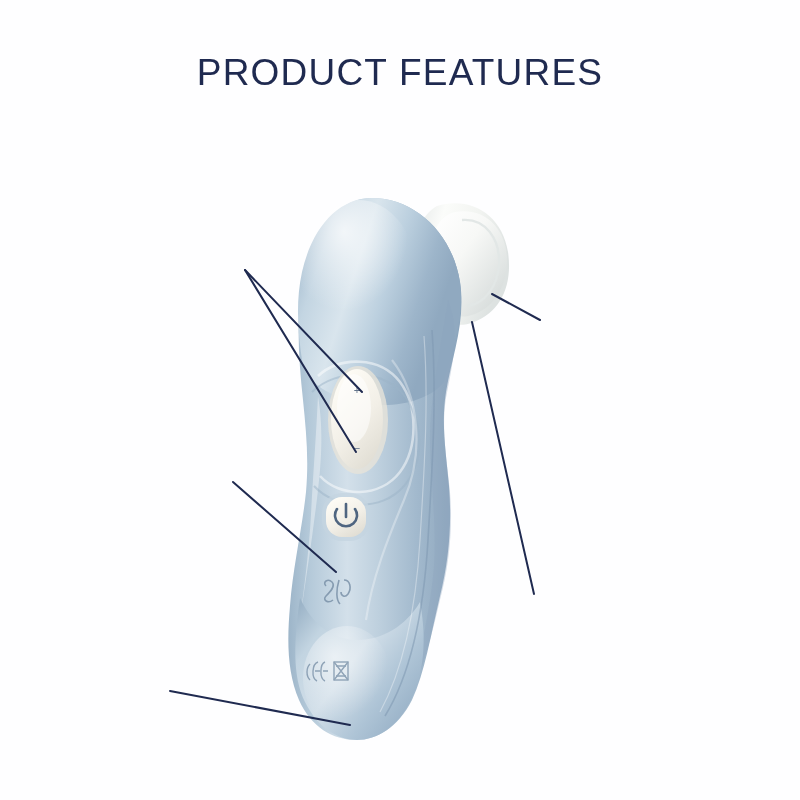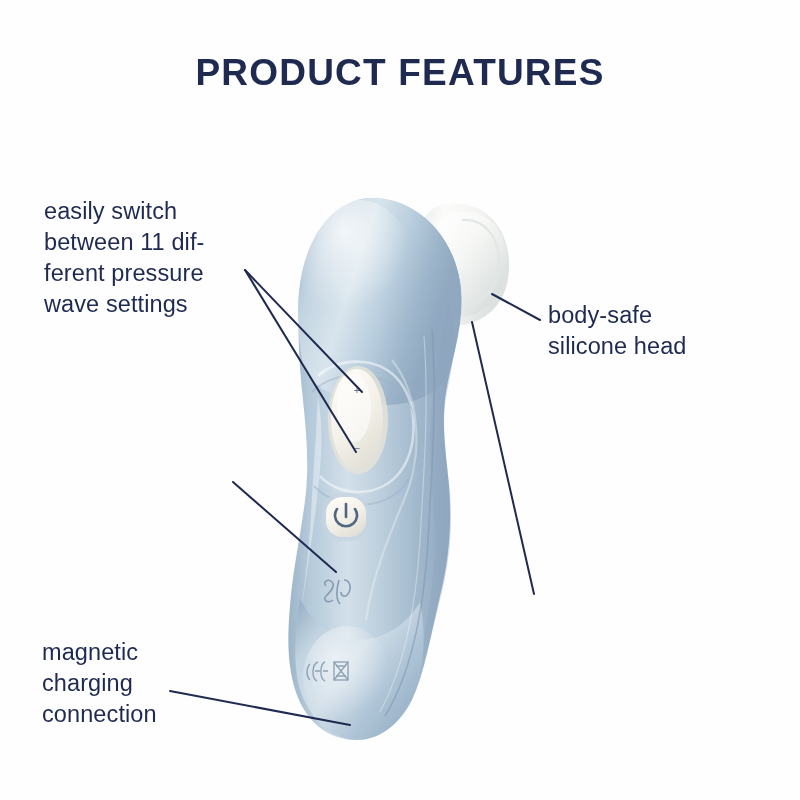--- a/index.html
+++ b/index.html
@@ -18,21 +18,21 @@
 
   
   #title {
     position: absolute;
     left: 0;
     top: 52px;
     width: 800px;
     text-align: center;
     font-family: "Liberation Sans", sans-serif;
     font-size: 37px;
-    font-weight: bold;
+    font-weight: normal;
     letter-spacing: 1.2px;
     color: #1f2a50;
   }
 
   
   .callout {
     position: absolute;
     color: #1f2a50;
     font-family: "Liberation Sans", sans-serif;
     font-size: 23.5px;
@@ -252,27 +252,18 @@
 
     <line class="leader" x1="233" y1="482" x2="336" y2="572"></line>
 
     <line class="leader" x1="170" y1="691" x2="350" y2="725"></line>
 
     <line class="leader" x1="492" y1="294" x2="540" y2="320"></line>
 
     <line class="leader" x1="472" y1="322" x2="534" y2="594"></line>
   </svg>
 
-  <div class="callout" id="co-settings">easily switch
-between 11 dif-
-ferent pressure
-wave settings</div>
-
-
-  <div class="callout" id="co-magnetic">magnetic
-charging
-connection</div>
-
-  <div class="callout" id="co-silicone">body-safe
-silicone head</div>
+
+
+
 
 
 </div>
 
 </body></html>

